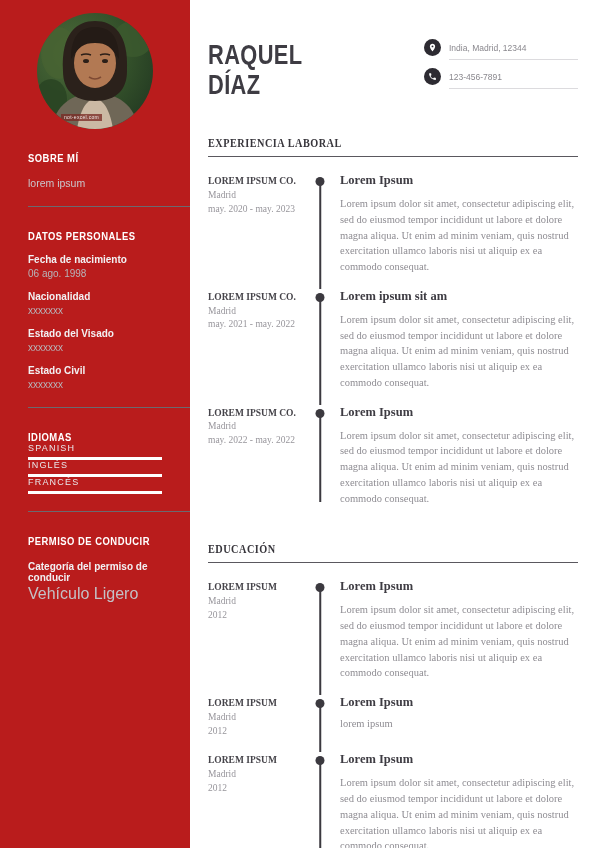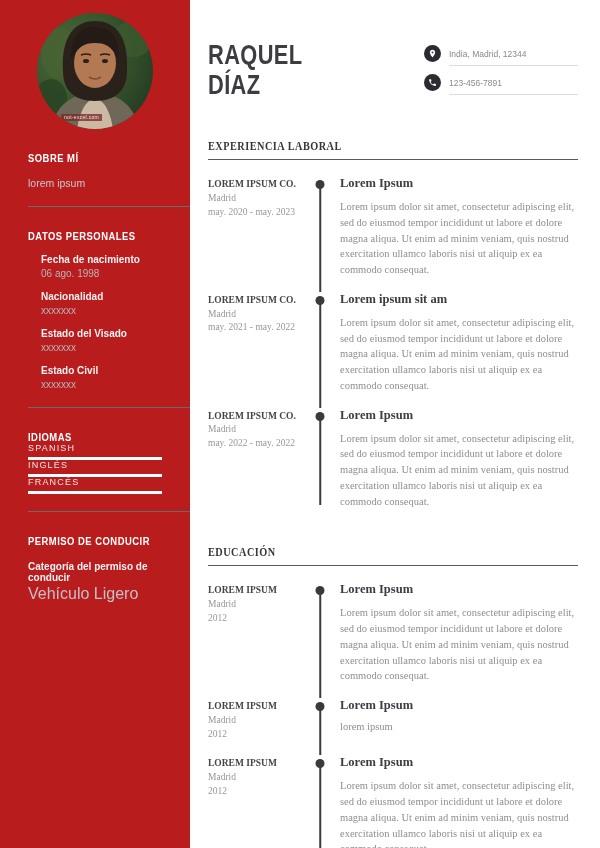--- a/index.html
+++ b/index.html
@@ -9,37 +9,37 @@
   
   .sidebar { width:190px; flex-shrink:0; background:#b91c1c; color:#fff; padding:13px 28px 0 28px; }
   .photo-wrap { width:116px; height:116px; border-radius:50%; overflow:hidden; margin-left:9px; position:relative; }
   .photo-wrap svg { display:block; }
   .photo-watermark { position:absolute; left:24px; bottom:8px; background:rgba(120,40,35,.75);
     color:rgba(255,255,255,.85); font-size:5px; line-height:7px; padding:0 3px; letter-spacing:.3px; }
   .cond { display:inline-block; transform:scaleX(.82); transform-origin:0 50%; white-space:nowrap; }
   .side-h { font-size:11.5px; font-weight:bold; letter-spacing:.6px; color:#fff; margin-top:23px; }
   .sobre-text { margin-top:13px; font-size:10.5px; color:#c9c7cc; }
   .side-divider { border:none; border-top:1px solid #6b696f; margin:17px -28px 0 0; }
-  .pd-item { margin-top:12px;margin-left:13px; }
+  .pd-item { margin-top:12px; }
   .pd-label { font-size:10px; font-weight:bold; color:#f2f1f3; }
   .pd-value { font-size:10px; color:#b7b5ba; margin-top:3px; }
   .lang { }
   .lang-label { font-size:9px; letter-spacing:1.2px; color:#e9e8eb; }
   .lang-bar-track { margin-top:4px; height:3px; background:rgba(255,255,255,.18); }
   .lang-bar { height:3px; background:#fff; }
   .dl-label { margin-top:14px; font-size:10px; font-weight:bold; color:#f2f1f3; }
   .dl-value { font-size:16px; color:#c3c1c6; margin-top:2px; }
 
   
   .main { flex:1; padding:38px 22px 0 18px; }
   .header-row { display:flex; justify-content:space-between; align-items:flex-start; }
   .name-block { padding-top:2px; }
   .name-line { font-size:28px; line-height:30px; font-weight:bold; color:#3e3c43; letter-spacing:.5px; }
   .name-line .cond { transform:scaleX(.78); }
-  .contacts { width:154px; margin-top:7px; }
+  .contacts { width:154px; margin-top:1px; }
   .contact-row { display:flex; align-items:flex-start; gap:8px; margin-bottom:8px; }
   .contact-icon { width:17px; height:17px; border-radius:50%; background:#2d2b32; flex-shrink:0;
     display:flex; align-items:center; justify-content:center; }
   .contact-icon svg { width:9px; height:9px; fill:#fff; }
   .contact-text { flex:1; font-size:8.5px; color:#8a888e; padding:4px 0 6px 0; border-bottom:1px solid #dcdbde; }
 
   .section { margin-top:36px;font-family:Liberation Serif, serif; }
   .section-title { font-size:12.5px; font-weight:bold; letter-spacing:.6px; color:#38363c; }
   .section-rule { border:none; border-top:1.5px solid #5a585e; margin:5px 0 16px 0; }
 

